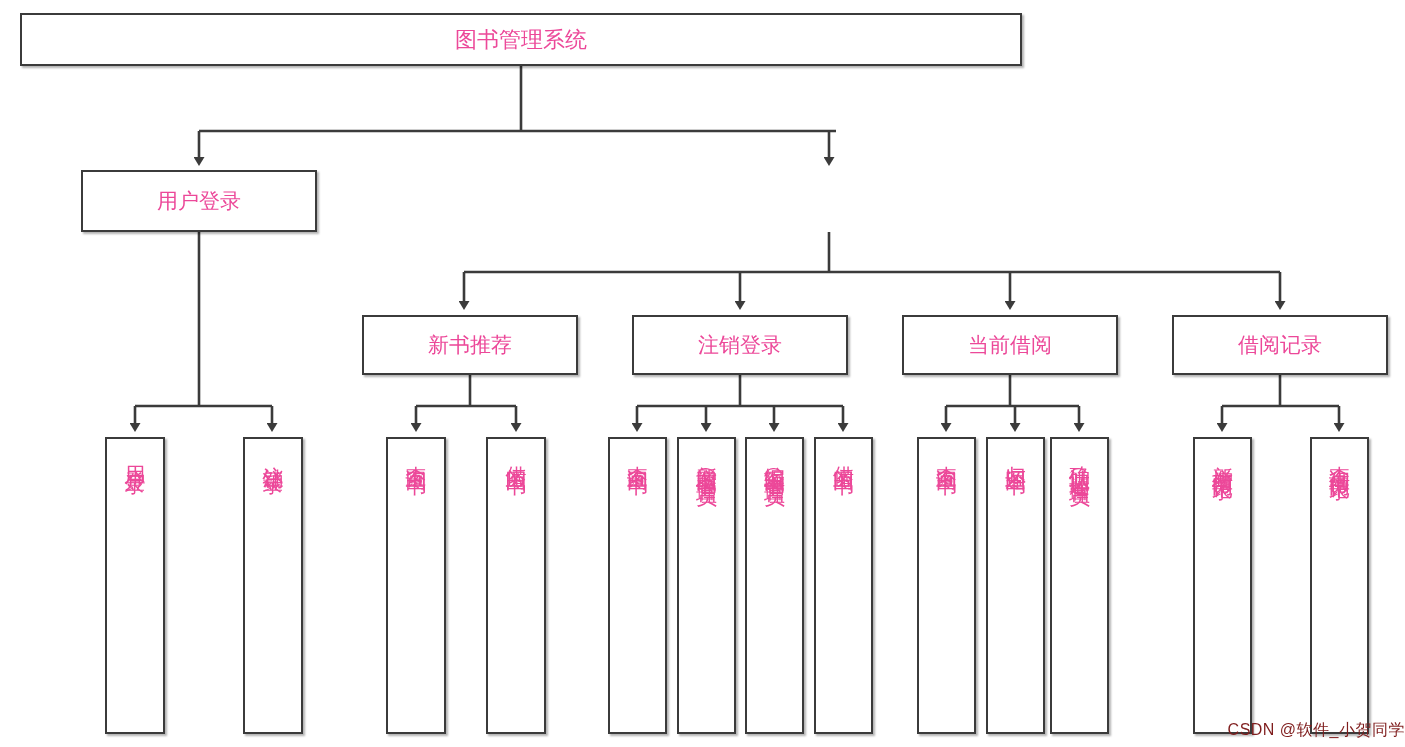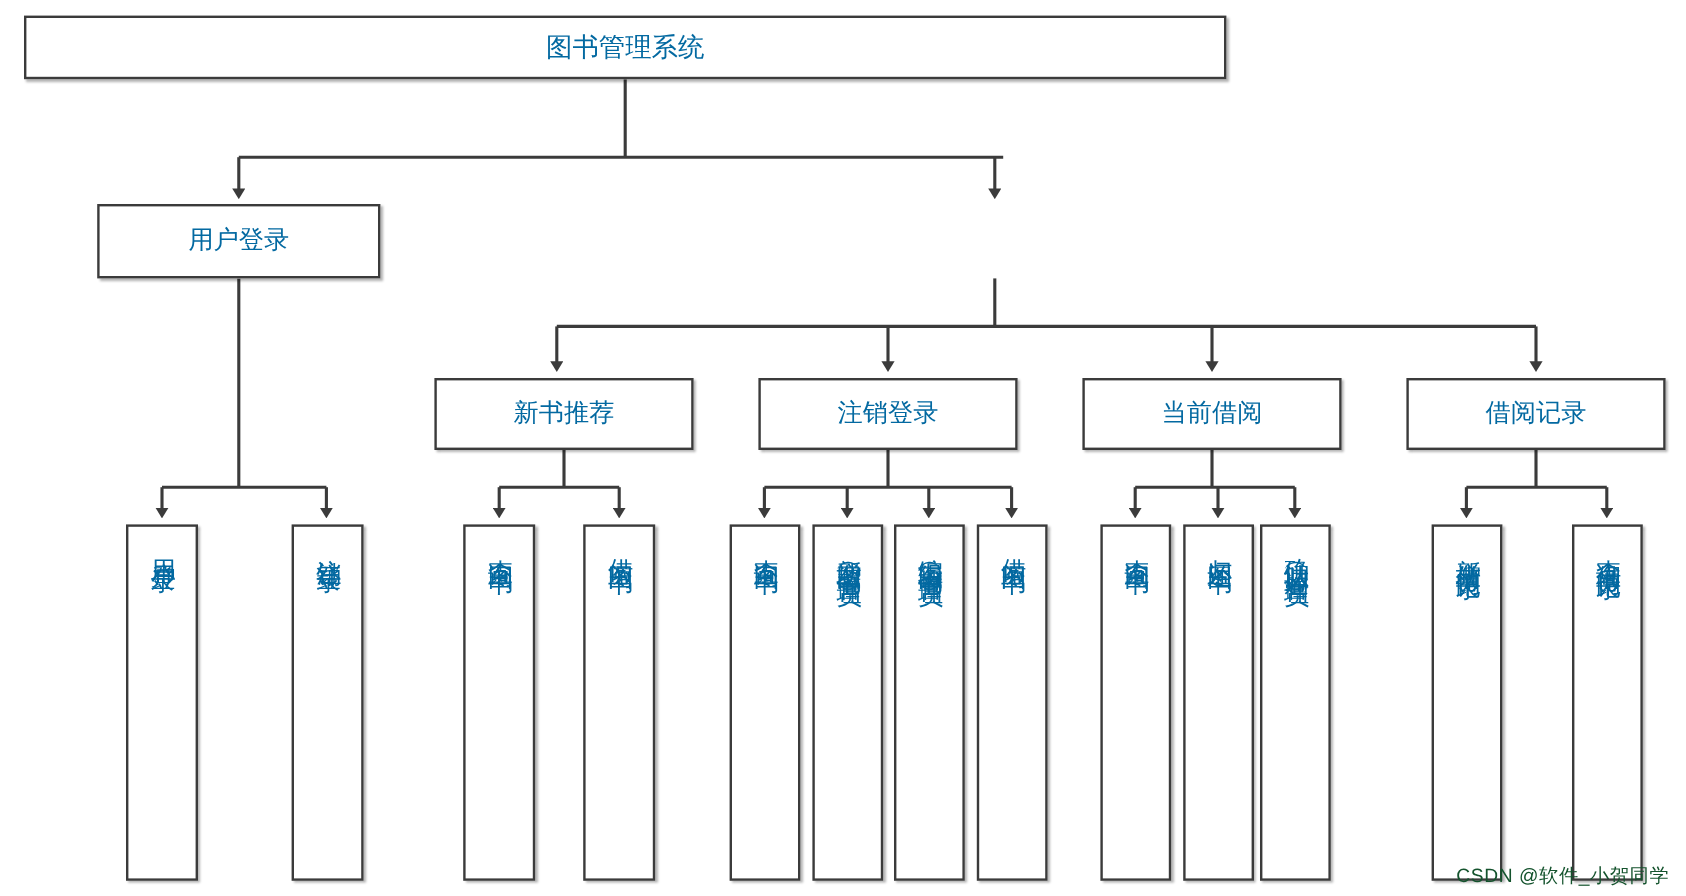--- a/index.html
+++ b/index.html
@@ -2,27 +2,27 @@
 <html><head>
 <meta charset="utf-8">
 <style>
   html,body{margin:0;padding:0;background:#ffffff;}
   body{font-family:"Liberation Sans","DejaVu Sans",sans-serif;}
   #canvas{position:relative;width:1405px;height:747px;background:#ffffff;overflow:hidden;}
   #edges{position:absolute;left:0;top:0;width:1405px;height:747px;}
   .node{position:absolute;box-sizing:border-box;background:#ffffff;
         border:2.5px solid #3b3b3b;display:flex;align-items:center;justify-content:center;
         box-shadow:2px 2px 2px rgba(0,0,0,0.30);}
-  .node .lbl{color:#0369a1;line-height:1.15;white-space:nowrap;}
+  .node .lbl{color:#ec4899;line-height:1.15;white-space:nowrap;}
   .node.h .lbl{font-size:21px;}
   .node.root .lbl{font-size:22px;}
   .node.v{align-items:flex-start;padding-top:10px;}
   .node.v .lbl{writing-mode:vertical-rl;text-orientation:upright;font-size:21px;
                letter-spacing:3px;white-space:normal;}
-  #watermark{position:absolute;right:14px;bottom:6px;font-size:16px;color:#14532d;
+  #watermark{position:absolute;right:0;bottom:6px;font-size:16px;color:#7f1d1d;
              white-space:nowrap;letter-spacing:.5px;}
 </style>
 </head>
 <body>
 
 <div id="canvas">
 
   <svg id="edges" viewBox="0 0 1405 747" xmlns="http://www.w3.org/2000/svg">
     <defs>
       <marker id="arrow" markerWidth="9" markerHeight="11" refX="1" refY="5.5" orient="auto" markerUnits="userSpaceOnUse">

